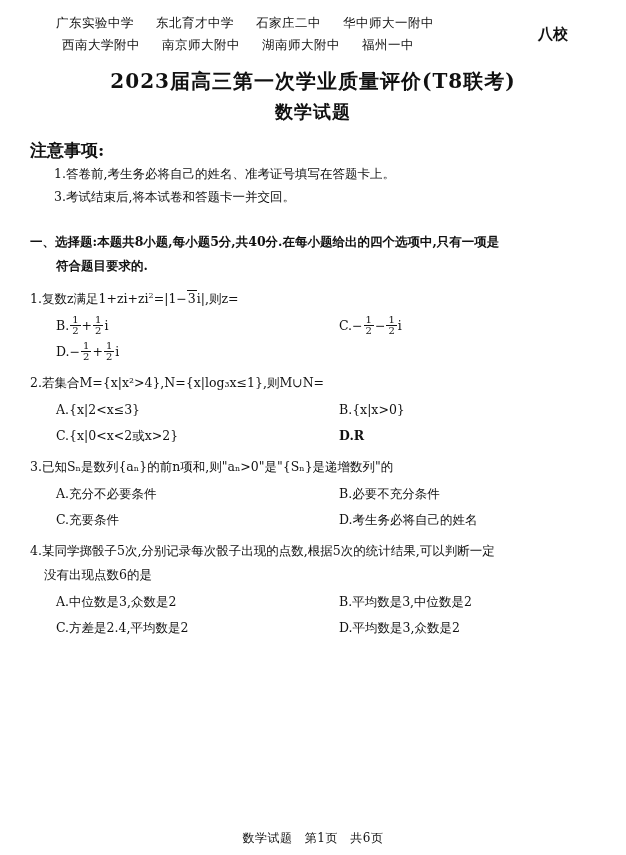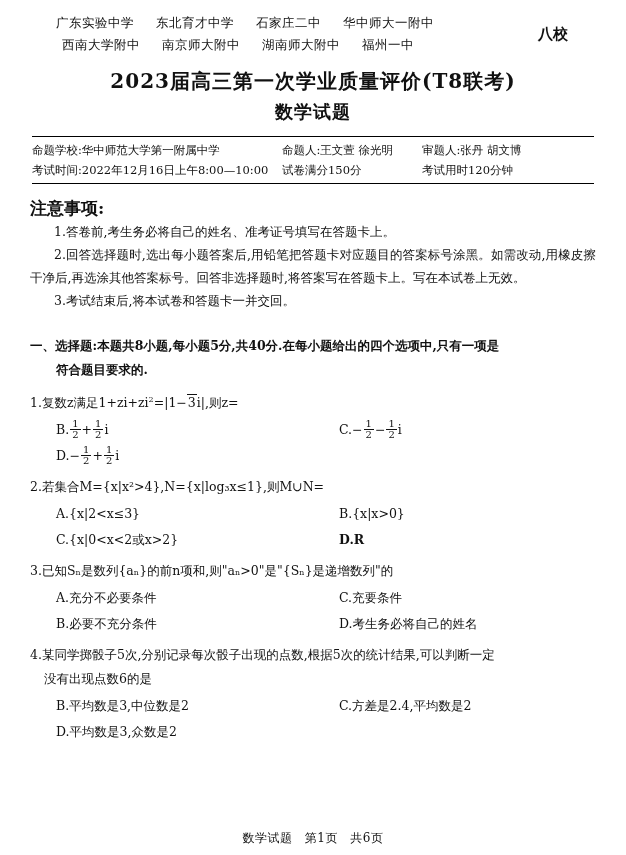--- a/index.html
+++ b/index.html
@@ -192,36 +192,23 @@
         <span>湖南师大附中</span>
         <span>福州一中</span>
       </div>
     </div>
     <div class="eight-schools">八校</div>
   </div>
 
   <div class="main-title">2023届高三第一次学业质量评价(T8联考)</div>
   <div class="sub-title">数学试题</div>
 
-  <div class="meta-box">
-    <div class="meta-row row1">
-      <div class="cell one">命题学校:华中师范大学第一附属中学</div>
-      <div class="cell two">命题人:王文萱 徐光明</div>
-      <div class="cell three">审题人:张丹 胡文博</div>
-    </div>
-    <div class="meta-row row2">
-      <div class="cell one">考试时间:2022年12月16日上午8:00—10:00</div>
-      <div class="cell two">试卷满分150分</div>
-      <div class="cell three">考试用时120分钟</div>
-    </div>
-  </div>
 
   <div class="notes-title">注意事项:</div>
   <div class="note-item">1.答卷前,考生务必将自己的姓名、准考证号填写在答题卡上。</div>
-  <div class="note-item">2.回答选择题时,选出每小题答案后,用铅笔把答题卡对应题目的答案标号涂黑。如需改动,用橡皮擦干净后,再选涂其他答案标号。回答非选择题时,将答案写在答题卡上。写在本试卷上无效。</div>
   <div class="note-item">3.考试结束后,将本试卷和答题卡一并交回。</div>
 
   <div class="section-head">
     <b>一、选择题:</b><b>本题共8小题,每小题5分,共40分.在每小题给出的四个选项中,只有一项是</b>
     <span class="cont"><b>符合题目要求的.</b></span>
   </div>
 
   <div class="question">
     <div class="q-text">
       <span>1.</span><span>复数z满足1+zi+zi</span><sup>2</sup><span>=</span><span class="abs">|1−<span class="sqrt">3</span>i|</span><span>,则z=</span>
@@ -244,32 +231,33 @@
       <div class="opt"><b>D.R</b></div>
     </div>
   </div>
 
   <div class="question">
     <div class="q-text">
       <span>3.</span><span>已知Sₙ是数列{aₙ}的前n项和,则"aₙ&gt;0"是"{Sₙ}是递增数列"的</span>
     </div>
     <div class="options">
       <div class="opt">A.充分不必要条件</div>
+      <div class="opt">B.必要不充分条件</div>
       <div class="opt">C.充要条件</div>
-      <div class="opt">B.必要不充分条件</div>
       <div class="opt">D.考生务必将自己的姓名</div>
     </div>
   </div>
 
   <div class="question">
     <div class="q-text">
       <span>4.</span><span>某同学掷骰子5次,分别记录每次骰子出现的点数,根据5次的统计结果,可以判断一定</span>
       <span class="q-cont">没有出现点数6的是</span>
     </div>
     <div class="options">
+      <div class="opt">A.中位数是3,众数是2</div>
       <div class="opt">B.平均数是3,中位数是2</div>
       <div class="opt">C.方差是2.4,平均数是2</div>
       <div class="opt">D.平均数是3,众数是2</div>
     </div>
   </div>
 
   <div class="footer">
     <span>数学试题</span>
     <span>第1页</span>
     <span>共6页</span>

